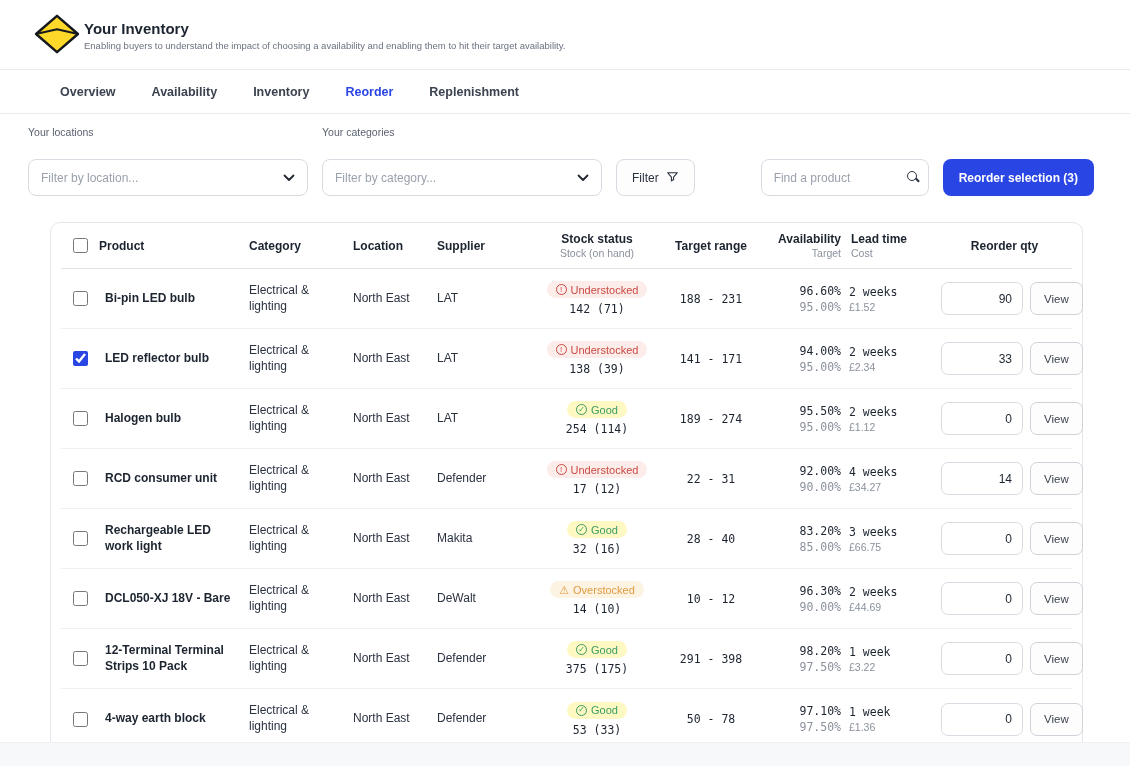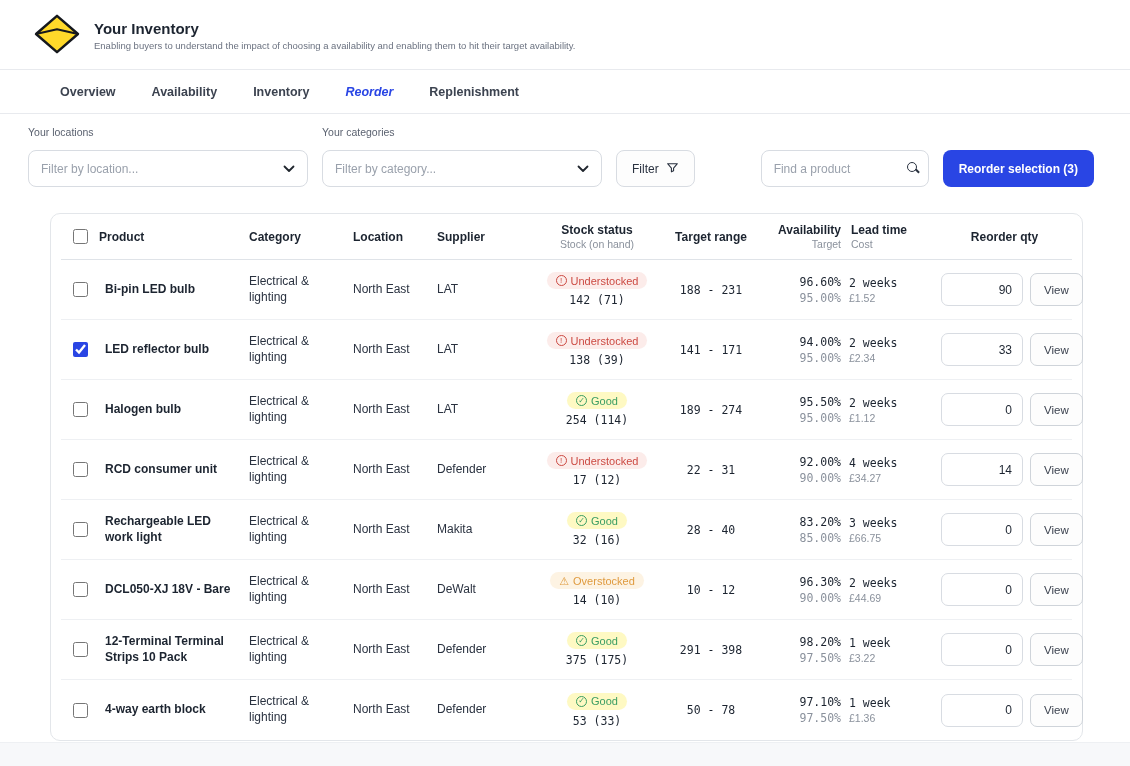--- a/index.html
+++ b/index.html
@@ -11,32 +11,32 @@
   }
   *{box-sizing:border-box;}
   body{
     margin:0; width:1130px; height:766px; background:#ffffff;
     font-family:"Liberation Sans", sans-serif; color:var(--dark);
     position:relative; overflow:hidden; font-size:12px;
   }
   .mono{font-family:"DejaVu Sans Mono", monospace;}
 
   
-  .app-header{display:flex; align-items:center; gap:14px; padding:14px 34px 12px 34px; border-bottom:1px solid #e8eaee;}
+  .app-header{display:flex; align-items:center; gap:4px; padding:14px 34px 12px 34px; border-bottom:1px solid #e8eaee;}
   .app-title{font-size:15px; font-weight:700;}
   .app-subtitle{font-size:9.5px; color:#6b7280; margin-top:3px;}
 
   
   .tabs{display:flex; gap:36px; align-items:center; height:44px; padding-left:60px; border-bottom:1px solid #e8eaee;}
   .tab{font-size:12.5px; font-weight:600; color:#3c4350; cursor:pointer;}
-  .tab.active{color:var(--accent); font-weight:700;font-style:italic;}
+  .tab.active{color:var(--accent); font-weight:700;}
 
   
   .filters{display:flex; align-items:flex-end; gap:14px; padding:12px 36px 16px 28px;}
-  .field-group{display:flex; flex-direction:column; gap:12px;}
+  .field-group{display:flex; flex-direction:column; gap:21px;}
   .field-label{font-size:10.5px; color:#5b6270;}
   .select-box{width:280px; height:37px; border:1px solid #d8dce2; border-radius:8px; display:flex; align-items:center; justify-content:space-between; padding:0 12px; background:#fff; cursor:pointer;}
   .select-placeholder{color:#9aa1ac; font-size:12px;}
   .filter-btn{height:37px; border:1px solid #d8dce2; background:#fdfdfd; border-radius:8px; display:flex; align-items:center; gap:7px; padding:0 15px; font-size:12px; color:#2a3240; cursor:pointer; font-family:inherit;}
   .spacer{flex:1;}
   .search-wrap{position:relative;}
   .search-input{width:168px; height:37px; border:1px solid #d8dce2; border-radius:8px; padding:0 30px 0 12px; font-size:12px; font-family:inherit; color:var(--dark);}
   .search-input::placeholder{color:#9aa1ac;}
   .search-icon{position:absolute; right:12px; top:12px; width:10px; height:10px; border:1.6px solid #2a3240; border-radius:50%;}
   .search-icon::after{content:""; position:absolute; width:5px; height:1.6px; background:#2a3240; transform:rotate(45deg); right:-4px; bottom:-1px;}

